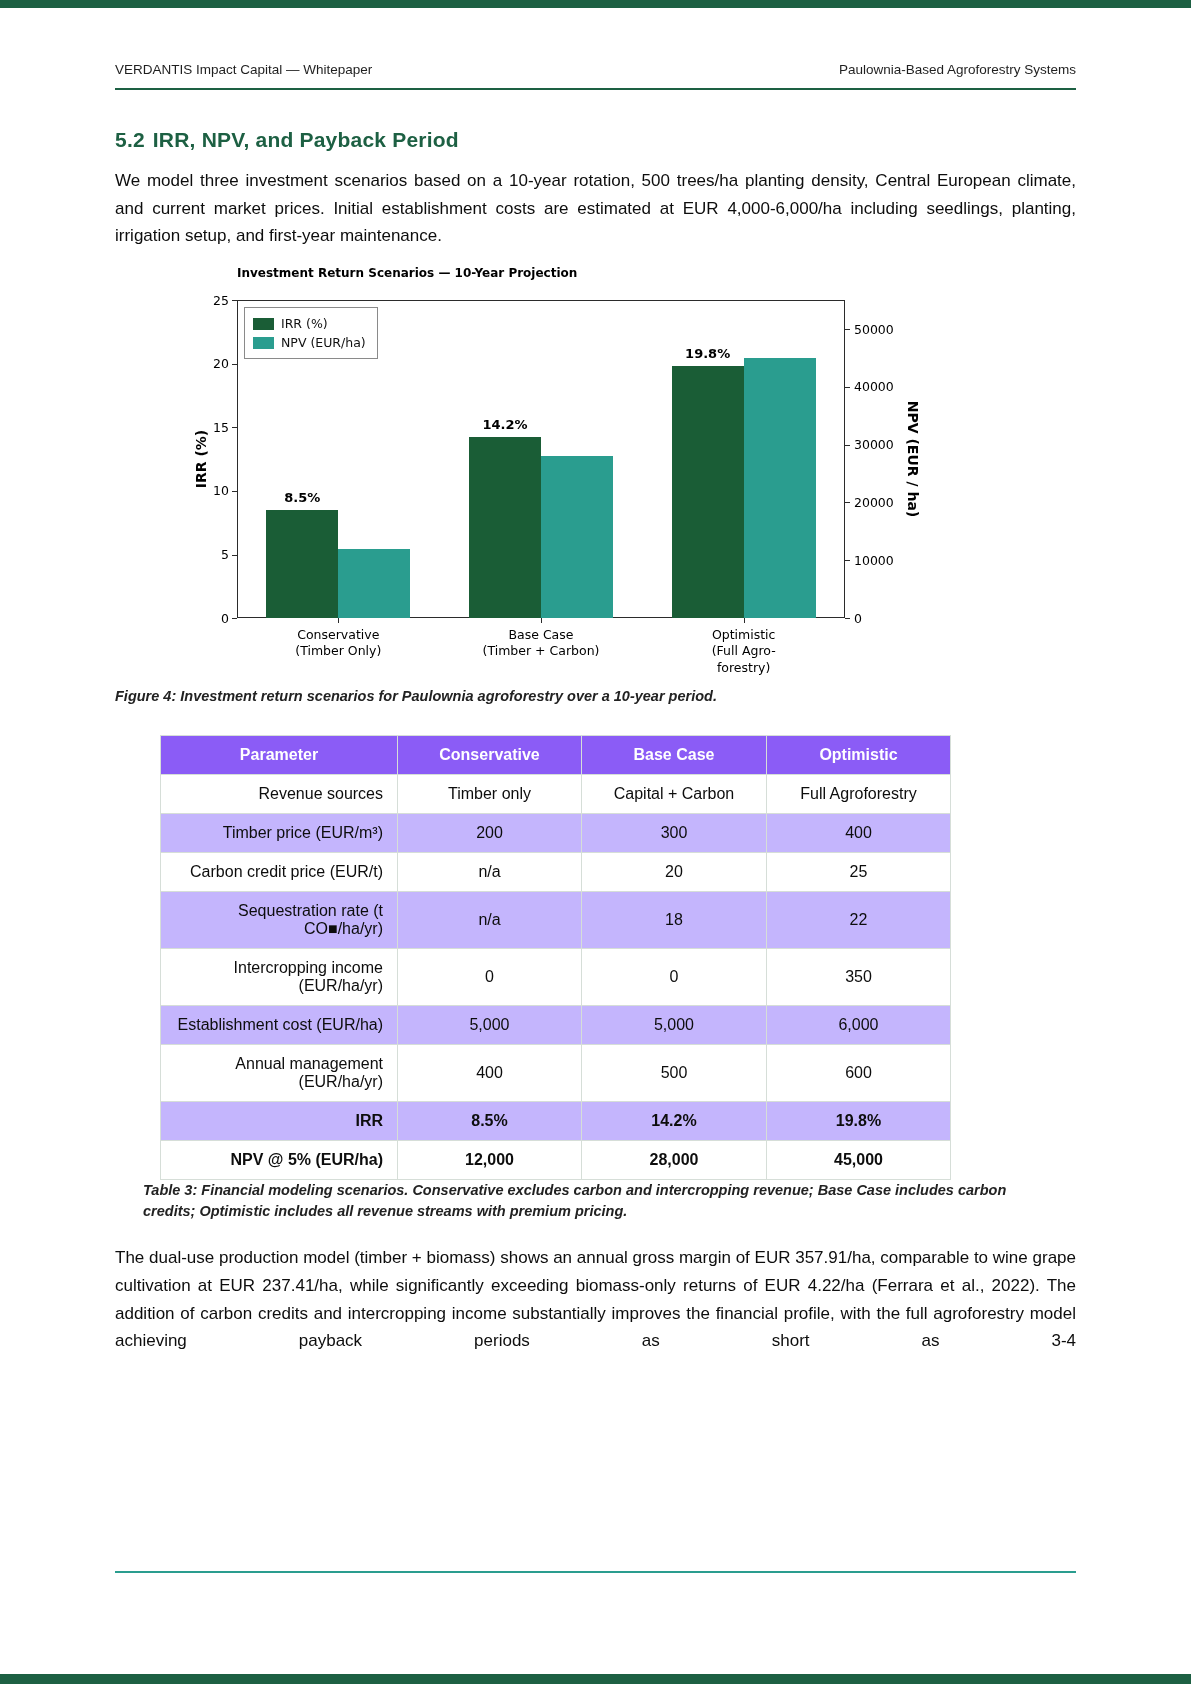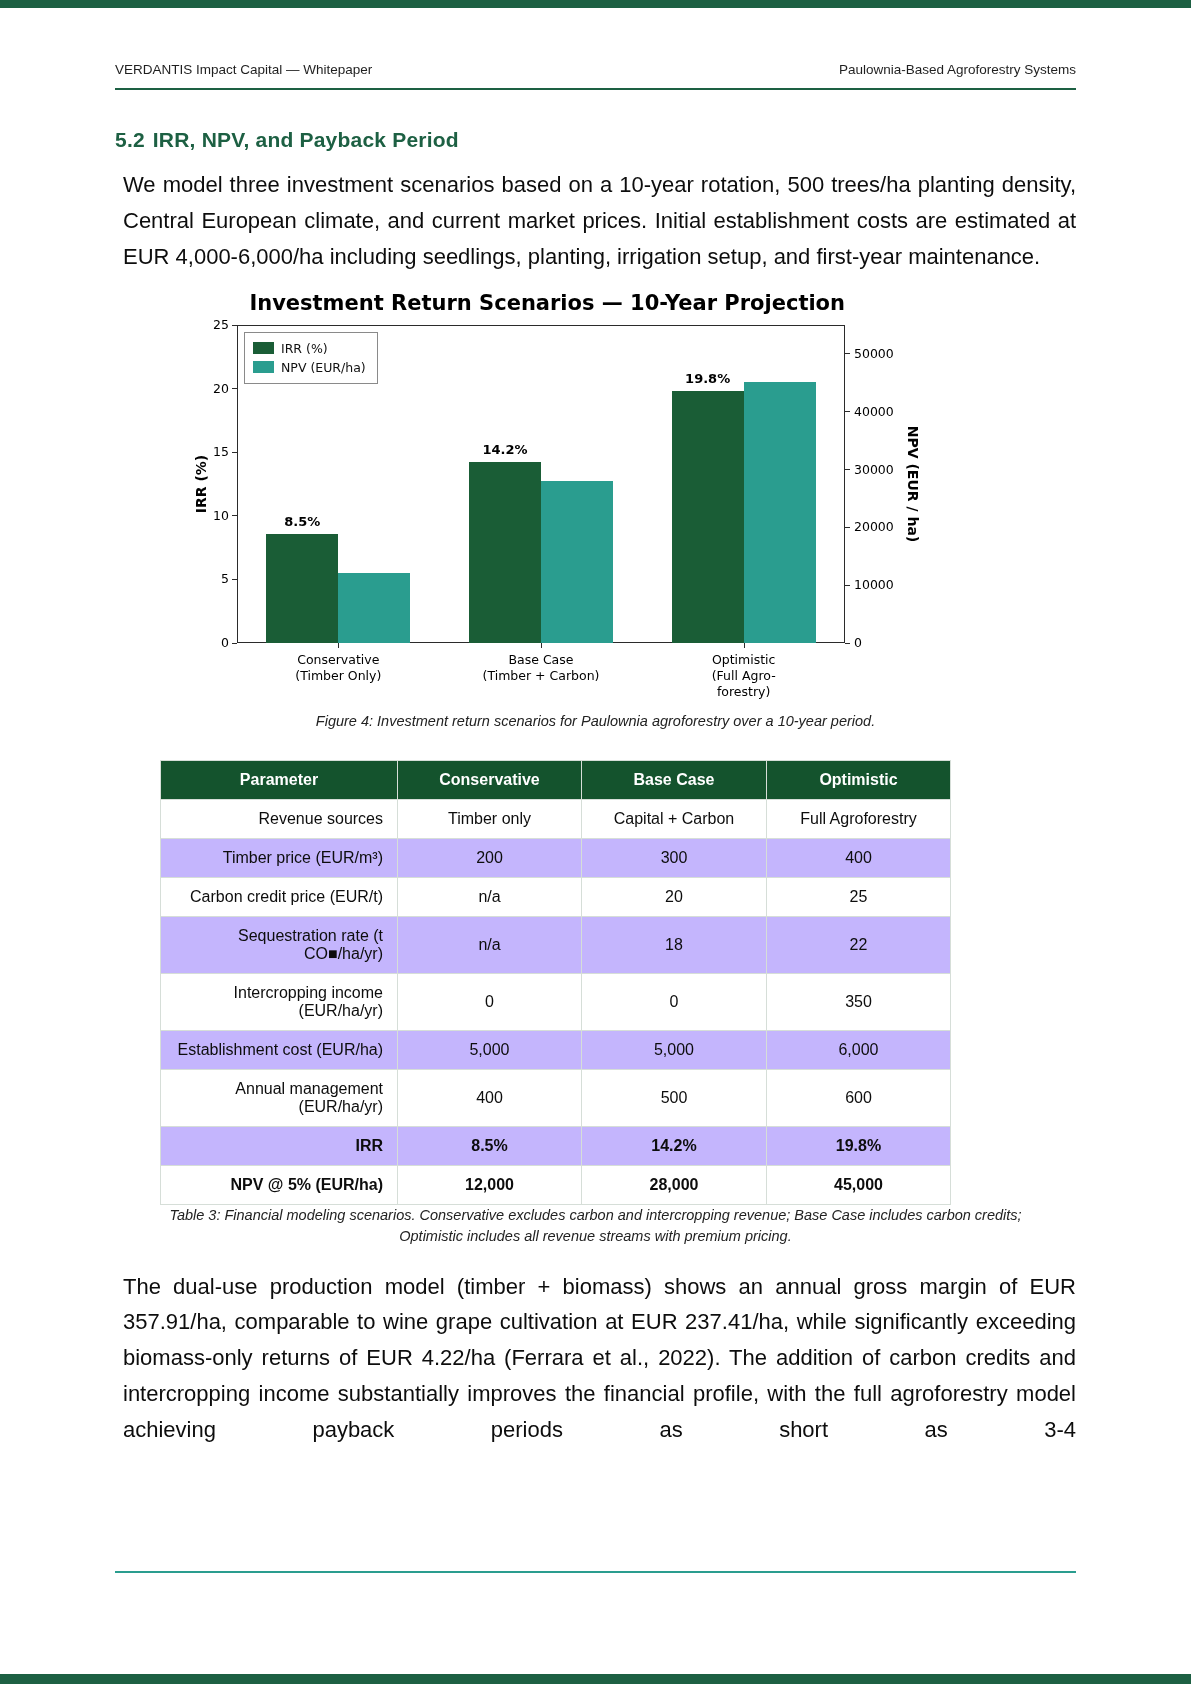--- a/index.html
+++ b/index.html
@@ -31,34 +31,34 @@
   .doc-header-rule { border-bottom: 2px solid #1d6043; margin-top: 11px; }
 
   .section-heading {
     margin-top: 38px;
     color: #1d6043; font-size: 21px; font-weight: bold; letter-spacing: 0.2px;
   }
   .section-heading .sec-num { margin-right: 8px; }
 
   .body-par {
     margin-top: 15px;
-    font-size: 22px; line-height: 1.63; text-align: justify; color: #0d0d0d; margin-left: 8px;
+    font-size: 17px; line-height: 1.63; text-align: justify; color: #0d0d0d;
   }
   .closing-par { margin-top: 22px; text-align-last: justify; }
 
   
   .chart {
     position: relative;
     margin-top: 16px; margin-left: 70px;
     width: 745px; height: 412px;
     font-family: "DejaVu Sans", sans-serif;
   }
   .chart-title {
     position: absolute; left: 52px; top: 0; width: 608px;
-    text-align: right; font-weight: bold; font-size: 21px; color: #000;
+    text-align: left; font-weight: bold; font-size: 12px; color: #000;
   }
   .plot {
     position: absolute; border: 1px solid #2b2b2b; background: #fff;
   }
   .bar { position: absolute; }
   .bar-label {
     position: absolute; text-align: center;
     font-weight: bold; font-size: 13px; color: #000;
   }
   .tick-label {
@@ -77,34 +77,34 @@
   .axis-label.y-left  { left: 16px;  top: 193px; transform: translate(-50%,-50%) rotate(-90deg); }
   .axis-label.y-right { left: 728px; top: 193px; transform: translate(-50%,-50%) rotate(90deg); }
   .legend {
     position: absolute; left: 59px; top: 41px; z-index: 5;
     background: #fff; border: 1px solid #8a8a8a; padding: 6px 11px 6px 8px;
   }
   .legend-item { display: flex; align-items: center; gap: 7px; font-size: 12.5px; padding: 2px 0; }
   .swatch { width: 21px; height: 12px; display: inline-block; }
 
   .figure-caption, .table-caption {
-    text-align: center; font-style: italic; font-size: 14.5px; color: #222; line-height: 1.45;
+    text-align: left; font-style: italic; font-size: 14.5px; color: #222; line-height: 1.45; font-weight: bold;
   }
   .figure-caption { margin-top: 8px; }
   .table-caption { max-width: 905px; margin-left: auto; margin-right: auto; }
 
   
   table.results {
     margin-top: 28px; margin-left: 45px;
     border-collapse: collapse; table-layout: fixed; width: 790px;
     font-size: 16px;
   }
   table.results th, table.results td { border: 1px solid #d6ded8; }
   table.results th {
-    background: #14532d; color: #fff; font-weight: bold;
+    background: #8b5cf6; color: #fff; font-weight: bold;
     padding: 10px 8px; text-align: center; font-size: 16px;
   }
   table.results td { padding: 10px 14px; text-align: center; color: #0d0d0d; }
   table.results td:first-child { text-align: right; }
   table.results tr.alt td { background: #c4b5fd; }
   table.results tr.bold td { font-weight: bold; }
 
   
   .footer-rule {
     position: absolute; left: 115px; right: 115px; top: 1571px;

